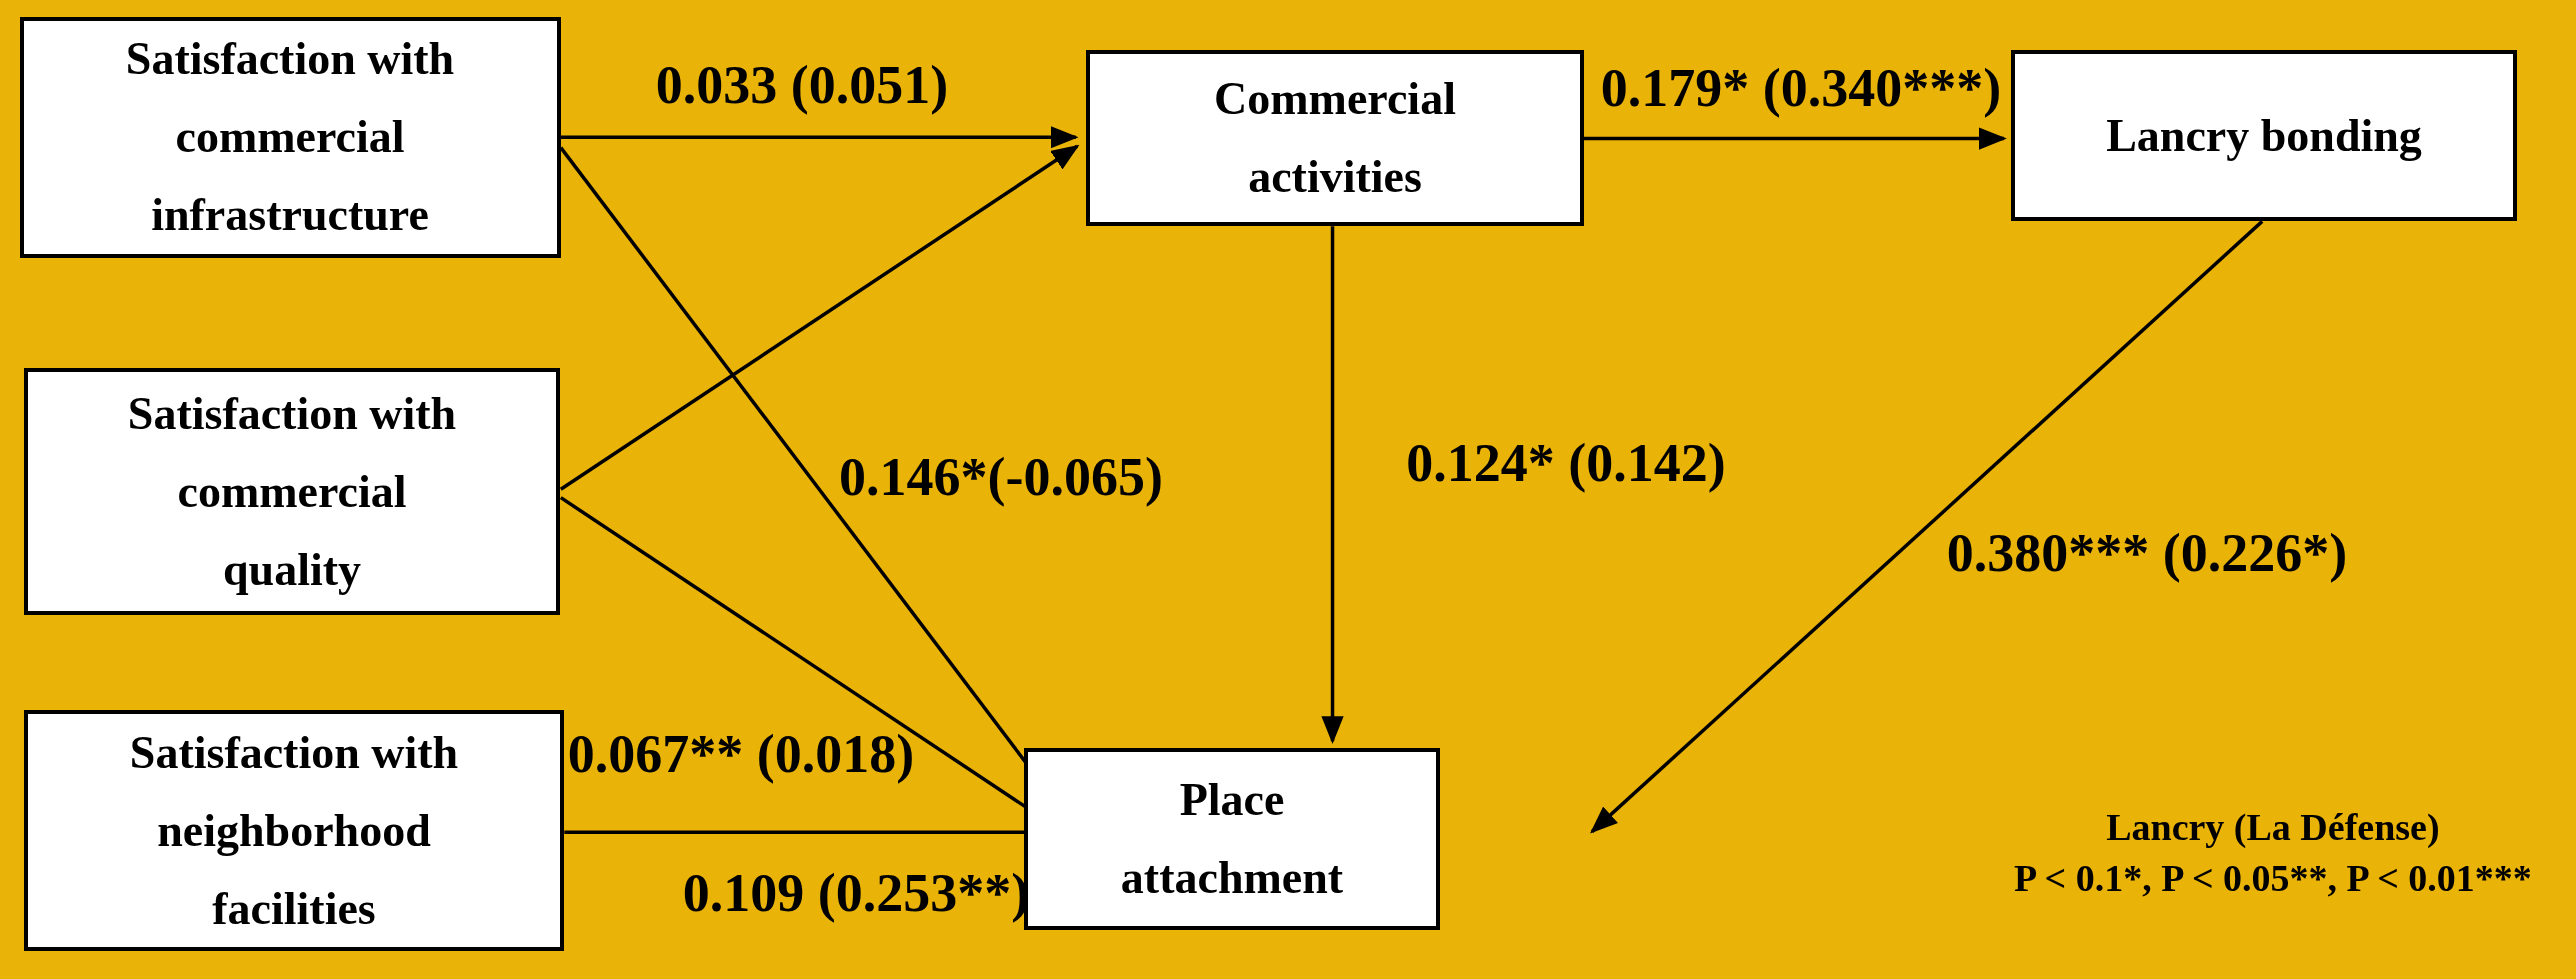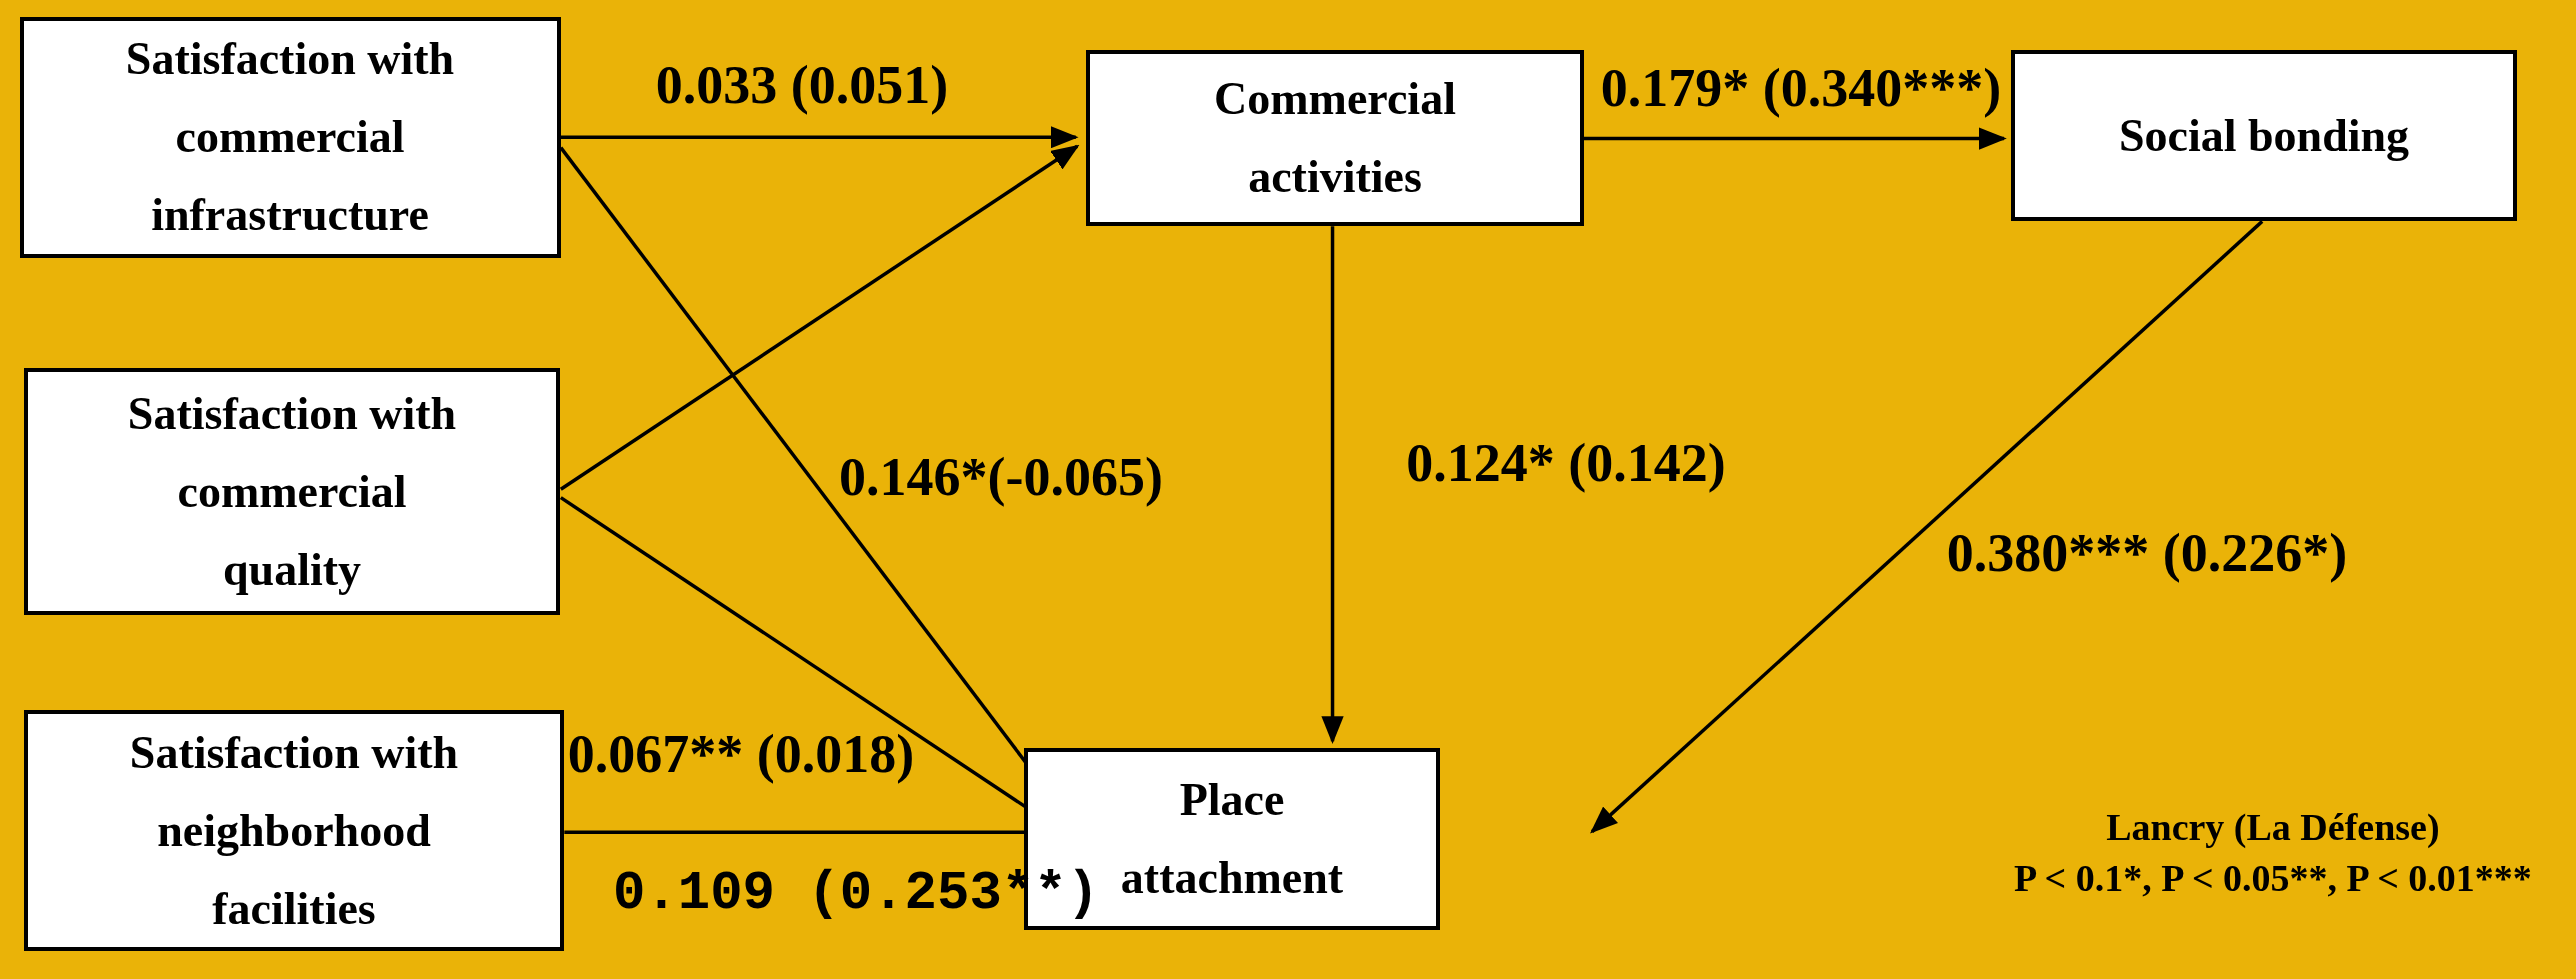--- a/index.html
+++ b/index.html
@@ -81,33 +81,33 @@
 commercial
 quality</div>
 
   <div class="node" style="left:24px; top:710px; width:540px; height:241px;">Satisfaction with
 neighborhood
 facilities</div>
 
   <div class="node" style="left:1086px; top:50px; width:498px; height:176px;">Commercial
 activities</div>
 
-  <div class="node" style="left:2011px; top:50px; width:506px; height:171px;">Social bonding</div>
+  <div class="node" style="left:2011px; top:50px; width:506px; height:171px;">Lancry bonding</div>
 
   <div class="node" style="left:1024px; top:748px; width:416px; height:182px;">Place
 attachment</div>
 
   <div class="edge-label" style="left:802px; top:85px;">0.033 (0.051)</div>
 
 
   <div class="edge-label" style="left:1001px; top:477px;">0.146*(-0.065)</div>
 
   <div class="edge-label" style="left:741px; top:754px;">0.067** (0.018)</div>
 
-  <div class="edge-label" style="left:856px; top:893px;font-family:Liberation Mono, monospace;">0.109 (0.253**)</div>
+  <div class="edge-label" style="left:856px; top:893px;">0.109 (0.253**)</div>
 
   <div class="edge-label" style="left:1801px; top:88px;">0.179* (0.340***)</div>
 
   <div class="edge-label" style="left:1566px; top:463px;">0.124* (0.142)</div>
 
   <div class="edge-label" style="left:2147px; top:553px;">0.380*** (0.226*)</div>
 
   <div class="note" style="left:2014px; top:802px;">
     <div>Lancry (La Défense)</div>
     <div>P &lt; 0.1*, P &lt; 0.05**, P &lt; 0.01***</div>

